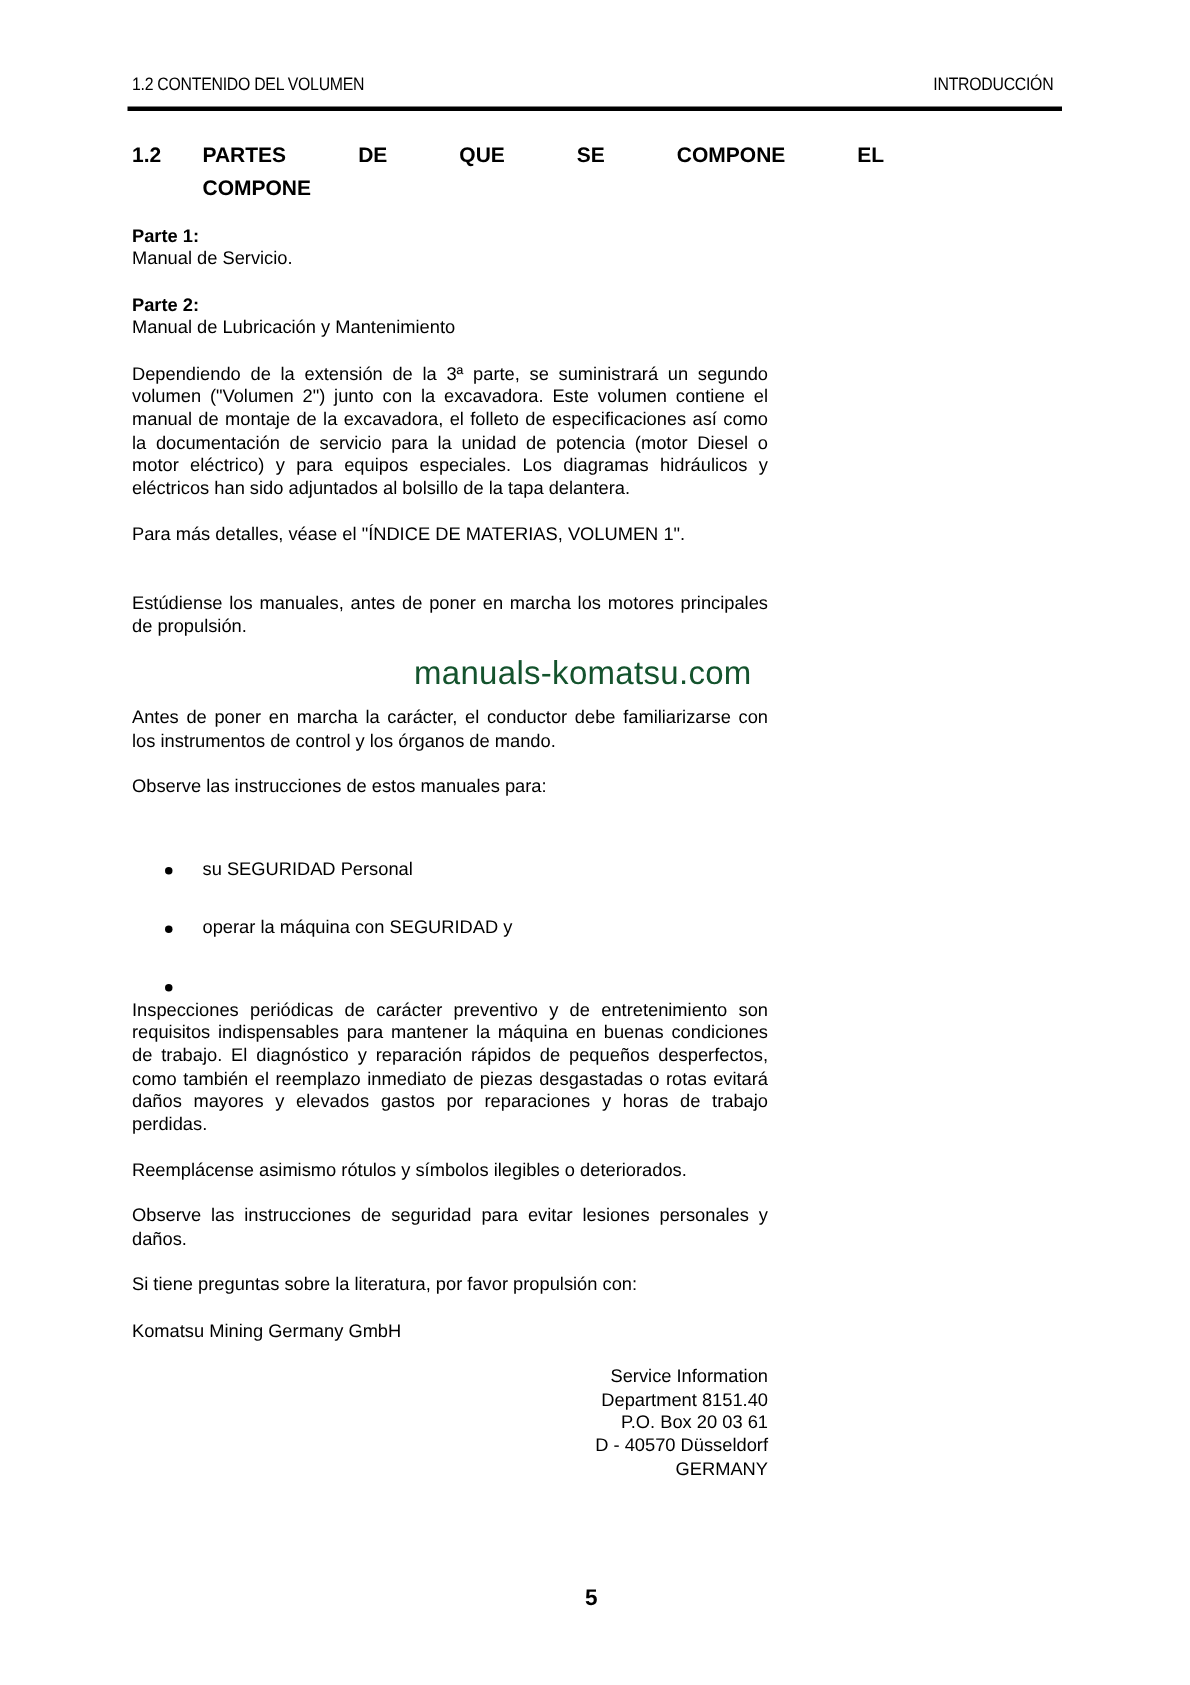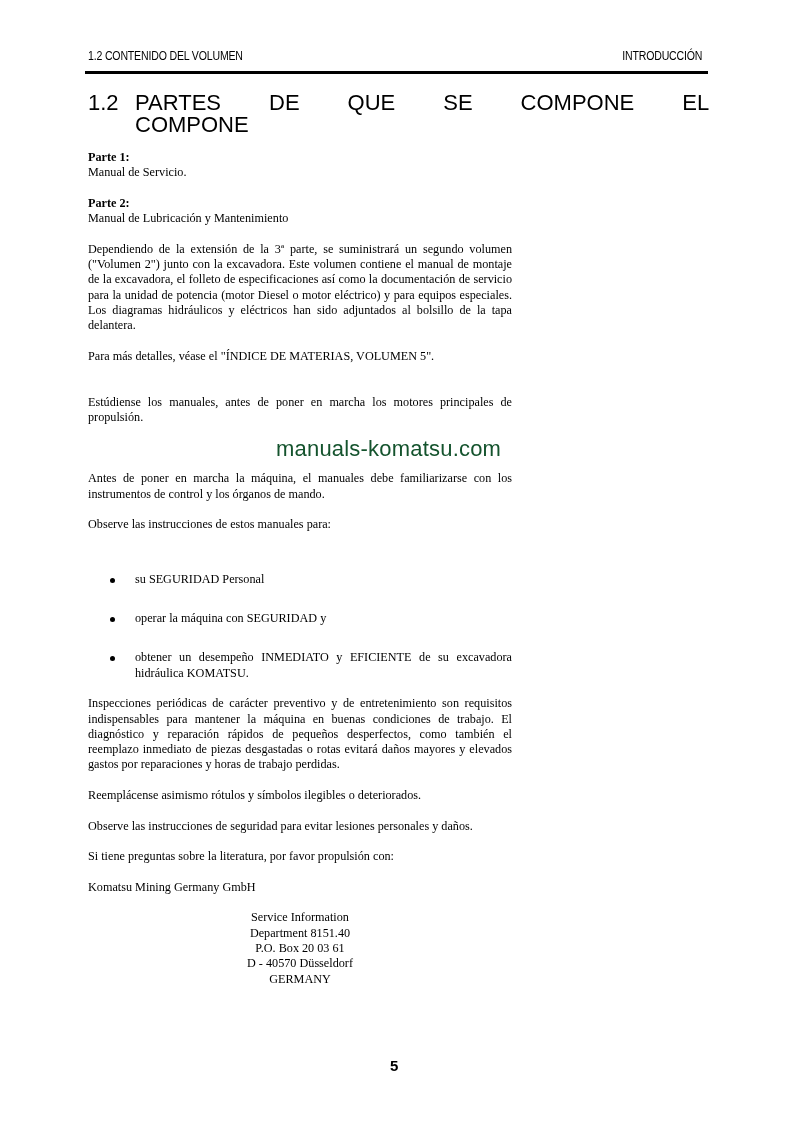--- a/index.html
+++ b/index.html
@@ -34,22 +34,22 @@
       top: 71px;
       width: 623px;
       height: 3px;
       background: #000;
     }
     .section-title {
       position: absolute;
       left: 88px;
       top: 92px;
       width: 424px;
-      font-weight: normal;
-      font-size: 22px;
+      font-weight: bold;
+      font-size: 14px;
       line-height: 22px;
       display: flex;
     }
     .section-num {
       width: 47px;
       flex: 0 0 47px;
     }
     .section-text {
       flex: 1;
       text-align: justify;
@@ -60,21 +60,20 @@
       justify-content: space-between;
       gap: 48px;
     }
     .body-col {
       position: absolute;
       left: 88px;
       top: 150px;
       width: 424px;
       font-size: 12.2px;
       line-height: 15.3px;
-      font-family: Liberation Serif, serif;
     }
     .body-col p {
       margin: 0;
       text-align: justify;
     }
     .part-label {
       font-weight: bold;
     }
     .gap1 { height: 15.3px; }
     .gap2 { height: 30.6px; }
@@ -91,21 +90,21 @@
     }
     .bullets li .dot {
       position: absolute;
       left: 22px;
       top: 6px;
       width: 5px;
       height: 5px;
       border-radius: 50%;
       background: #000;
     }
-    .address p { text-align: center; }
+    .address p { text-align: right; }
     .watermark {
       position: absolute;
       left: 276px;
       top: 436px;
       font-size: 22px;
       color: #14532d;
       letter-spacing: 0.2px;
     }
     .page-number {
       position: absolute;
@@ -141,33 +140,33 @@
 
 <div class="body-col">
   <p class="part-label">Parte 1:</p>
   <p>Manual de Servicio.</p>
   <div class="gap1"></div>
   <p class="part-label">Parte 2:</p>
   <p>Manual de Lubricación y Mantenimiento</p>
   <div class="gap1"></div>
   <p>Dependiendo de la extensión de la 3ª parte, se suministrará un segundo volumen ("Volumen 2") junto con la excavadora. Este volumen contiene el manual de montaje de la excavadora, el folleto de especificaciones así como la documentación de servicio para la unidad de potencia (motor Diesel o motor eléctrico) y para equipos especiales. Los diagramas hidráulicos y eléctricos han sido adjuntados al bolsillo de la tapa delantera.</p>
   <div class="gap1"></div>
-  <p>Para más detalles, véase el "ÍNDICE DE MATERIAS, VOLUMEN 5".</p>
+  <p>Para más detalles, véase el "ÍNDICE DE MATERIAS, VOLUMEN 1".</p>
   <div class="gap2"></div>
   <p>Estúdiense los manuales, antes de poner en marcha los motores principales de propulsión.</p>
   <div class="gap2"></div>
   <div class="gap1"></div>
-  <p>Antes de poner en marcha la máquina, el manuales debe familiarizarse con los instrumentos de control y los órganos de mando.</p>
+  <p>Antes de poner en marcha la carácter, el conductor debe familiarizarse con los instrumentos de control y los órganos de mando.</p>
   <div class="gap1"></div>
   <p>Observe las instrucciones de estos manuales para:</p>
   <div class="gap1"></div>
   <ul class="bullets">
     <li><span class="dot"></span><span>su SEGURIDAD Personal</span></li>
     <li><span class="dot"></span><span>operar la máquina con SEGURIDAD y</span></li>
-    <li><span class="dot"></span><span>obtener un desempeño INMEDIATO y EFICIENTE de su excavadora hidráulica KOMATSU.</span></li>
+    <li><span class="dot"></span></li>
   </ul>
   <div class="gap1"></div>
   <p>Inspecciones periódicas de carácter preventivo y de entretenimiento son requisitos indispensables para mantener la máquina en buenas condiciones de trabajo. El diagnóstico y reparación rápidos de pequeños desperfectos, como también el reemplazo inmediato de piezas desgastadas o rotas evitará daños mayores y elevados gastos por reparaciones y horas de trabajo perdidas.</p>
   <div class="gap1"></div>
   <p>Reemplácense asimismo rótulos y símbolos ilegibles o deteriorados.</p>
   <div class="gap1"></div>
   <p>Observe las instrucciones de seguridad para evitar lesiones personales y daños.</p>
   <div class="gap1"></div>
   <p>Si tiene preguntas sobre la literatura, por favor propulsión con:</p>
   <div class="gap1"></div>

